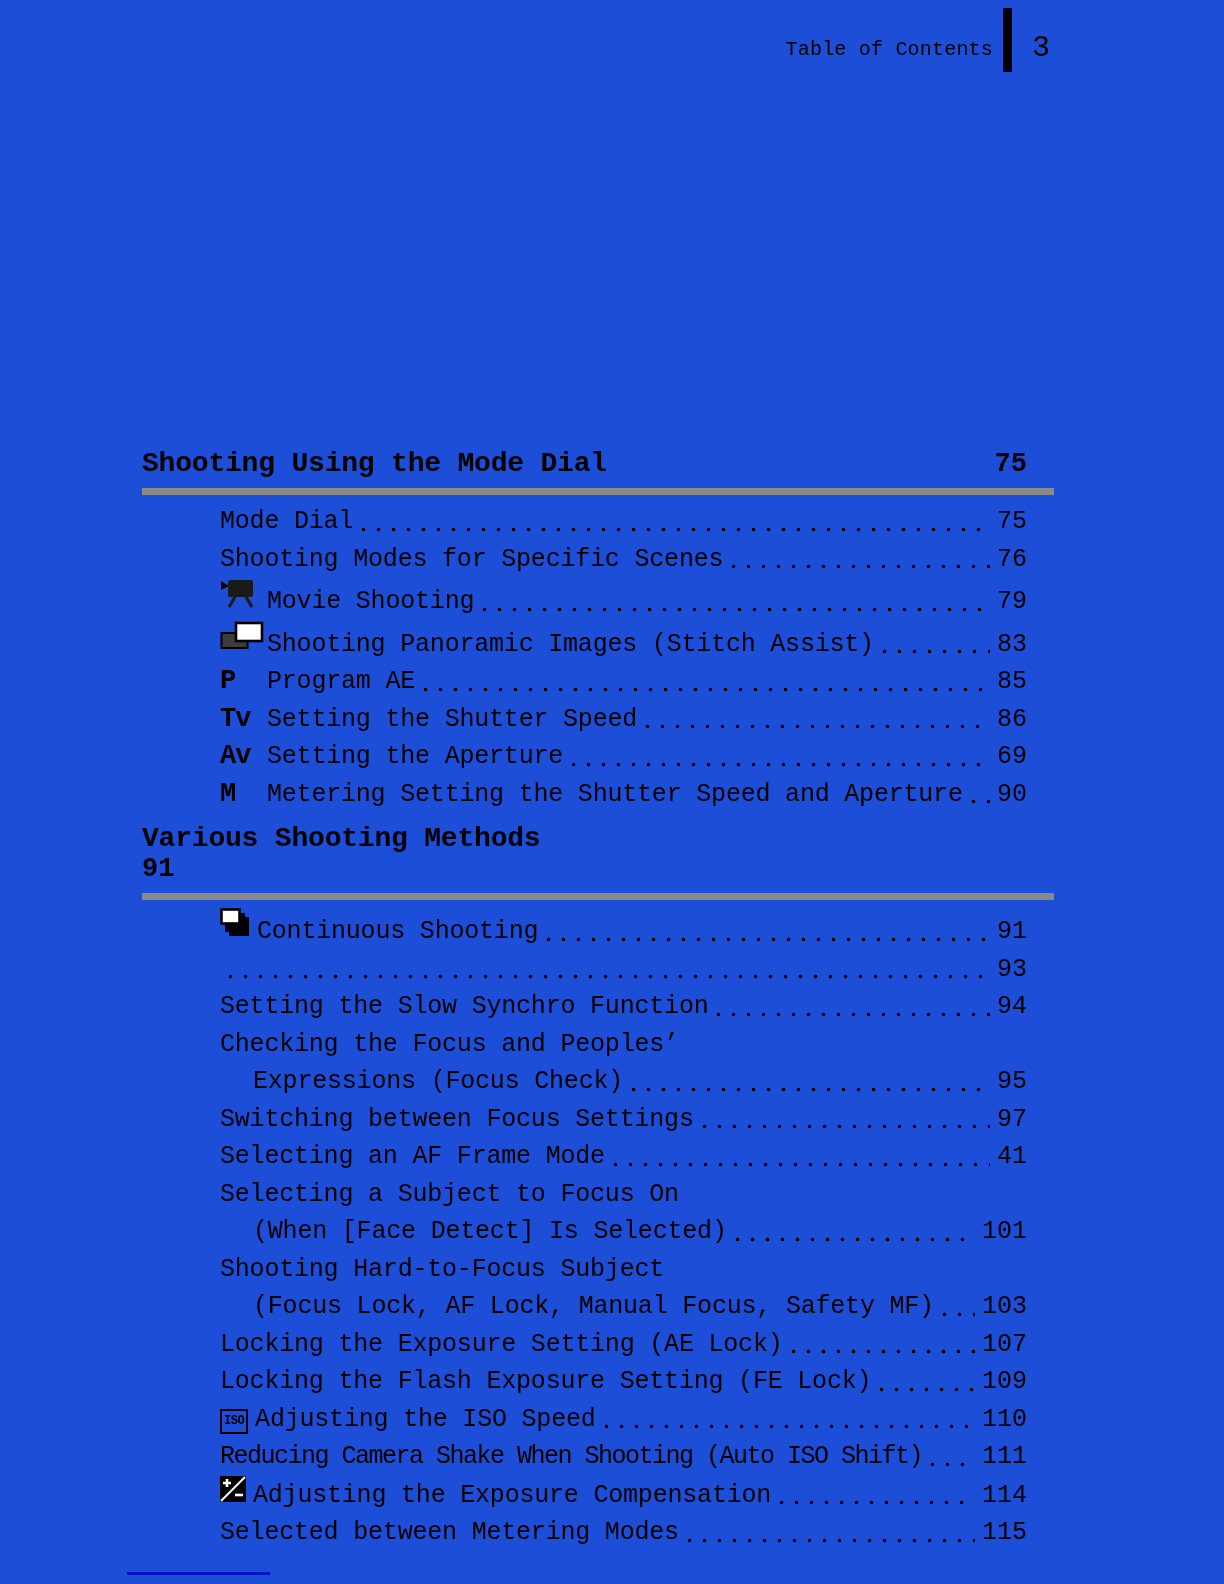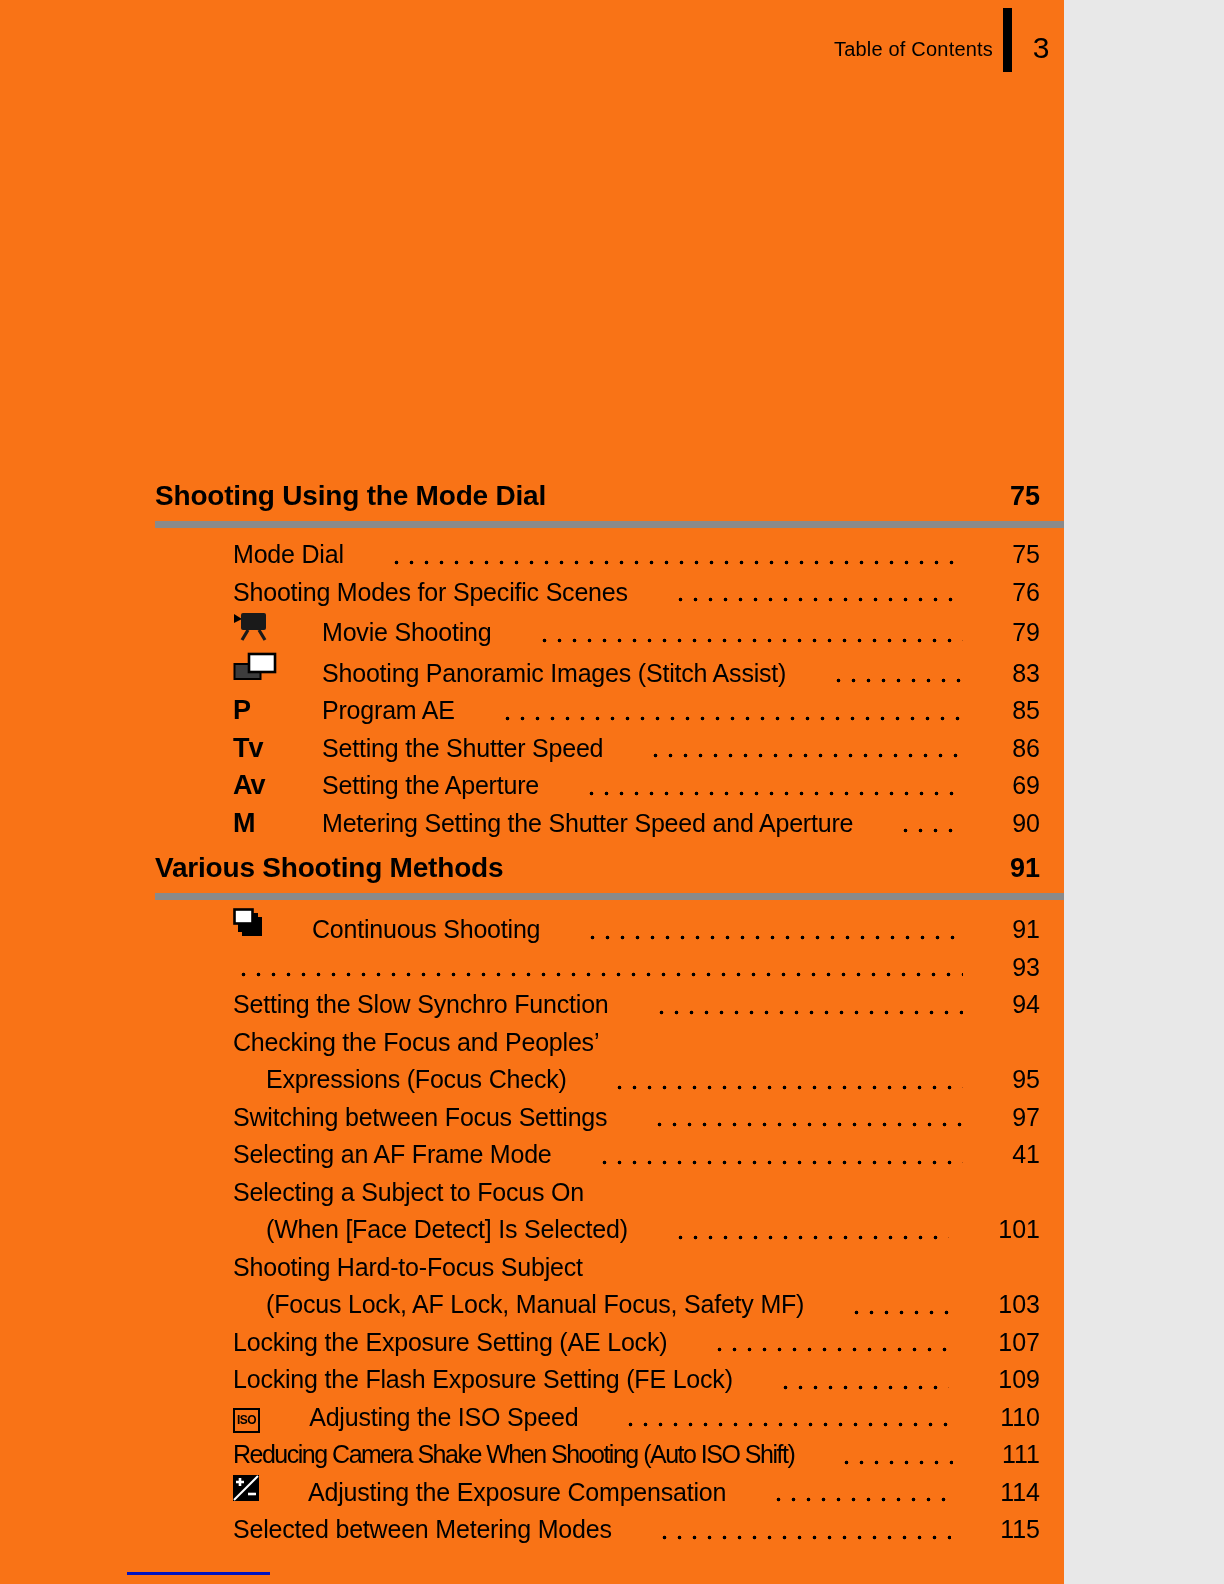--- a/index.html
+++ b/index.html
@@ -1,35 +1,35 @@
 <!DOCTYPE html>
 <html><head>
 <meta charset="utf-8">
 <style>
   html,body{margin:0;padding:0;background:#e8e8e8;}
-  .page{width:1064px;height:1584px;background:#f97316;position:relative;
-        font-family:Liberation Sans, sans-serif;color:#000;overflow:hidden;}
+  .page{width:1224px;height:1584px;background:#1d4ed8;position:relative;
+        font-family:Liberation Mono, monospace;color:#000;overflow:hidden;}
 
   
   .hdr-label{position:absolute;top:38px;left:0;width:993px;text-align:right;
              font-size:20px;letter-spacing:0.2px;}
   .hdr-bar{position:absolute;left:1003px;top:8px;width:9px;height:64px;background:#000;}
   .hdr-page{position:absolute;left:1018px;top:31px;width:46px;text-align:center;font-size:30px;}
 
   
-  .content{position:absolute;left:155px;top:0;width:912px;padding-top:448px;box-sizing:border-box;margin-top:32px;}
+  .content{position:absolute;left:142px;top:0;width:912px;padding-top:448px;box-sizing:border-box;}
 
   .section-head{display:flex;align-items:baseline;padding-right:27px;font-weight:bold;}
   .section-head .t{flex:1;font-size:28px;letter-spacing:-0.2px;white-space:nowrap;}
   .section-head .pg-h{font-size:27px;}
   .rule{height:7px;background:#8a8a8a;margin-top:9px;}
-  .section-head.second{margin-top:10px;}
+  .section-head.second{margin-top:10px;flex-direction:column;}
 
   .entries{margin-top:8px;padding:0 27px 0 78px;font-size:25px;line-height:37.5px;}
-  .row{display:flex;align-items:baseline;gap:42px;}
+  .row{display:flex;align-items:baseline;}
   .row .t{white-space:nowrap;letter-spacing:-0.2px;}
   .row .t.condensed{letter-spacing:-1.5px;}
   .cont{padding-left:33px;}
   .leader{flex:1 1 auto;min-width:16px;align-self:stretch;position:relative;margin:0 3px;}
   .leader::after{content:"";position:absolute;left:5px;right:3px;bottom:9px;height:5px;
     background-image:radial-gradient(circle at 2.5px 2.5px,#000 1.7px,transparent 2.1px);
     background-size:15px 5px;background-repeat:repeat-x;background-position:left bottom;}
   .pg{white-space:nowrap;margin-left:1px;}
 
   

